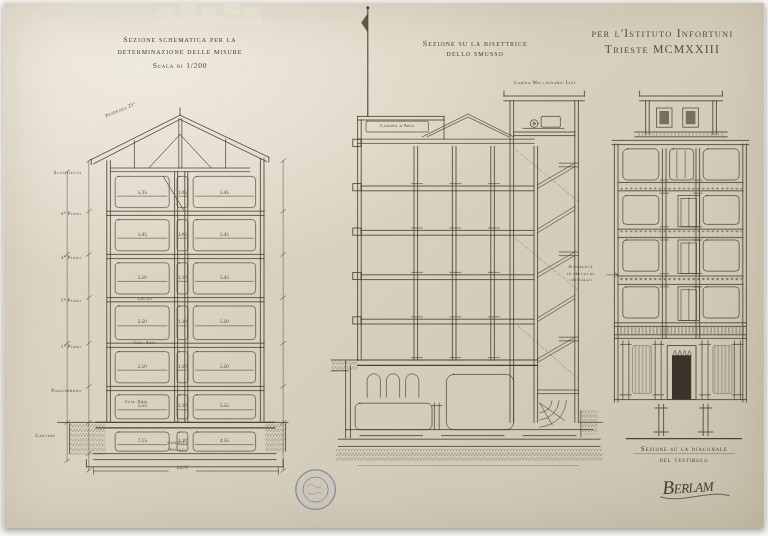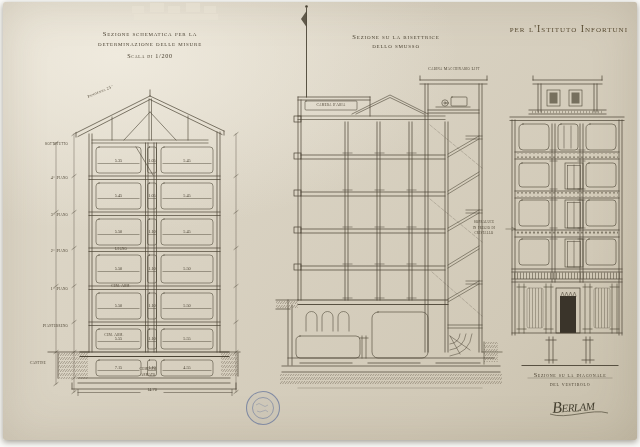--- a/index.html
+++ b/index.html
@@ -267,21 +267,22 @@
 
     <g opacity="0.75">
       <circle cx="263" cy="408" r="16.5" fill="rgba(99,115,148,0.06)" stroke="#68779c" stroke-width="1.1"></circle>
       <circle cx="263" cy="408" r="10.5" fill="none" stroke="#68779c" stroke-width="0.8"></circle>
       <path d="M256 405 q3 -3 6 0 q3 3 6 0 M257 411 q3 2 6 0 q3 -2 5 1" stroke="#68779c" stroke-width="0.6" fill="none" opacity=".8"></path>
     </g>
 
     <path d="M550 414 C566 420 592 408 608 413" stroke="#45402f" stroke-width="0.8" fill="none" opacity=".8"></path>
   </svg>
 
-  <div class="lbl t2 c" style="left:476px;top:23px;width:152px;text-align:right;">per l'Istituto Infortuni</div>
+  <div class="lbl t2 c" style="left:476px;top:23px;width:152px;">per l'Istituto Infortuni</div>
+  <div class="lbl t2 c" style="left:476px;top:36px;width:152px;">Trieste MCMXXIII</div>
 
   <div class="lbl h1 c" style="left:84px;top:30px;width:132px;">Sezione schematica per la</div>
   <div class="lbl h1 c" style="left:84px;top:39.5px;width:132px;">determinazione delle misure</div>
   <div class="lbl h2 c" style="left:84px;top:51.5px;width:132px;">Scala di 1/200</div>
 
   <div class="lbl h1 c" style="left:338px;top:32.5px;width:116px;">Sezione su la bisettrice</div>
   <div class="lbl h1 c" style="left:338px;top:42px;width:116px;">dello smusso</div>
 
   <div class="lbl h2 c" style="left:506px;top:371px;width:128px;">Sezione su la diagonale</div>
   <div class="lbl h2 c" style="left:506px;top:379.5px;width:128px;">del vestibolo</div>

